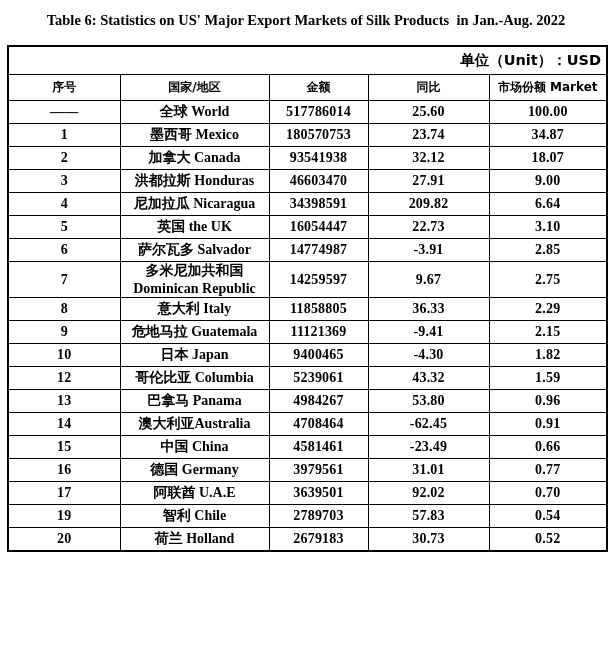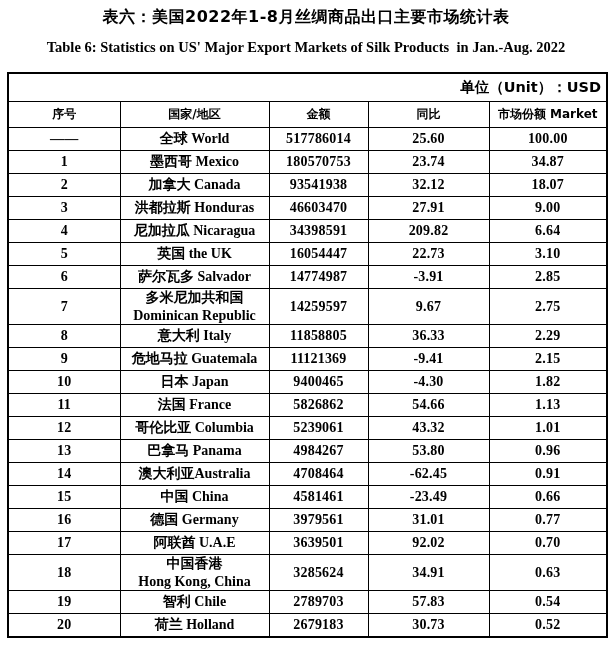--- a/index.html
+++ b/index.html
@@ -59,21 +59,20 @@
   }
   tbody.data tr { height: 23px; }
   td.country { white-space: pre-line; line-height: 1.25; }
   td.num { letter-spacing: 0.2px; }
 </style>
 </head>
 <body>
 
 <div class="page">
 
-  <div class="title-zh">表六：美国2022年1-8月丝绸商品出口主要市场统计表</div>
   <div class="title-en">Table 6: Statistics on US' Major Export Markets of Silk Products  in Jan.-Aug. 2022</div>
 
   <table class="stats">
     <colgroup>
       <col style="width:112px">
       <col style="width:149px">
       <col style="width:99px">
       <col style="width:121px">
       <col style="width:118px">
     </colgroup>
@@ -162,32 +161,25 @@
       <td class="num">2.15</td>
     </tr>
         <tr>
       <td class="num">10</td>
       <td class="country">日本 Japan</td>
       <td class="num">9400465</td>
       <td class="num">-4.30</td>
       <td class="num">1.82</td>
     </tr>
         <tr>
-      <td class="num">11</td>
-      <td class="country">法国  France</td>
-      <td class="num">5826862</td>
-      <td class="num">54.66</td>
-      <td class="num">1.13</td>
-    </tr>
-        <tr>
       <td class="num">12</td>
       <td class="country">哥伦比亚 Columbia</td>
       <td class="num">5239061</td>
       <td class="num">43.32</td>
-      <td class="num">1.01</td>
+      <td class="num">1.59</td>
     </tr>
         <tr>
       <td class="num">13</td>
       <td class="country">巴拿马 Panama</td>
       <td class="num">4984267</td>
       <td class="num">53.80</td>
       <td class="num">0.96</td>
     </tr>
         <tr>
       <td class="num">14</td>
@@ -211,28 +203,20 @@
       <td class="num">0.77</td>
     </tr>
         <tr>
       <td class="num">17</td>
       <td class="country">阿联酋 U.A.E</td>
       <td class="num">3639501</td>
       <td class="num">92.02</td>
       <td class="num">0.70</td>
     </tr>
         <tr>
-      <td class="num">18</td>
-      <td class="country">中国香港
-Hong Kong, China</td>
-      <td class="num">3285624</td>
-      <td class="num">34.91</td>
-      <td class="num">0.63</td>
-    </tr>
-        <tr>
       <td class="num">19</td>
       <td class="country">智利 Chile</td>
       <td class="num">2789703</td>
       <td class="num">57.83</td>
       <td class="num">0.54</td>
     </tr>
         <tr>
       <td class="num">20</td>
       <td class="country">荷兰  Holland</td>
       <td class="num">2679183</td>

